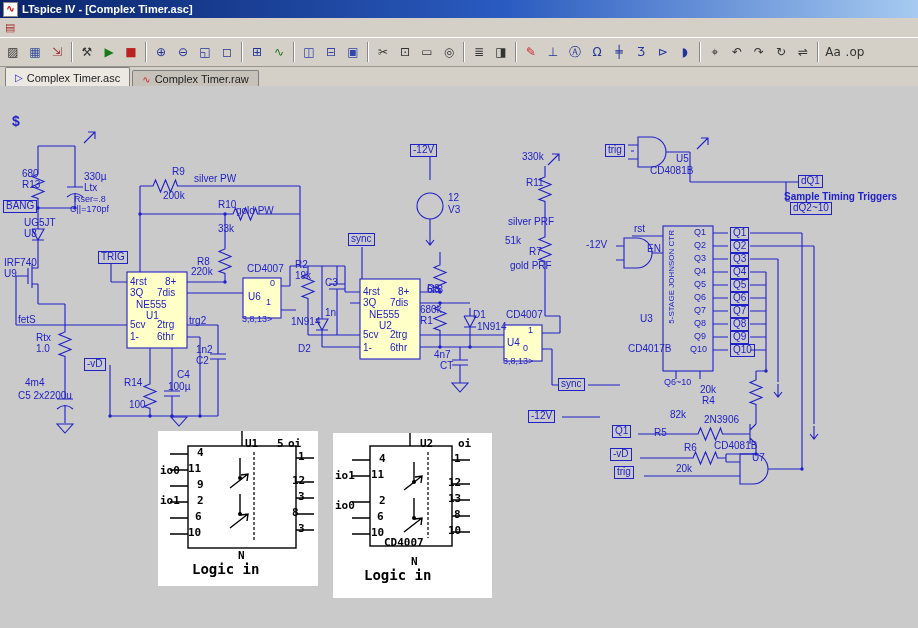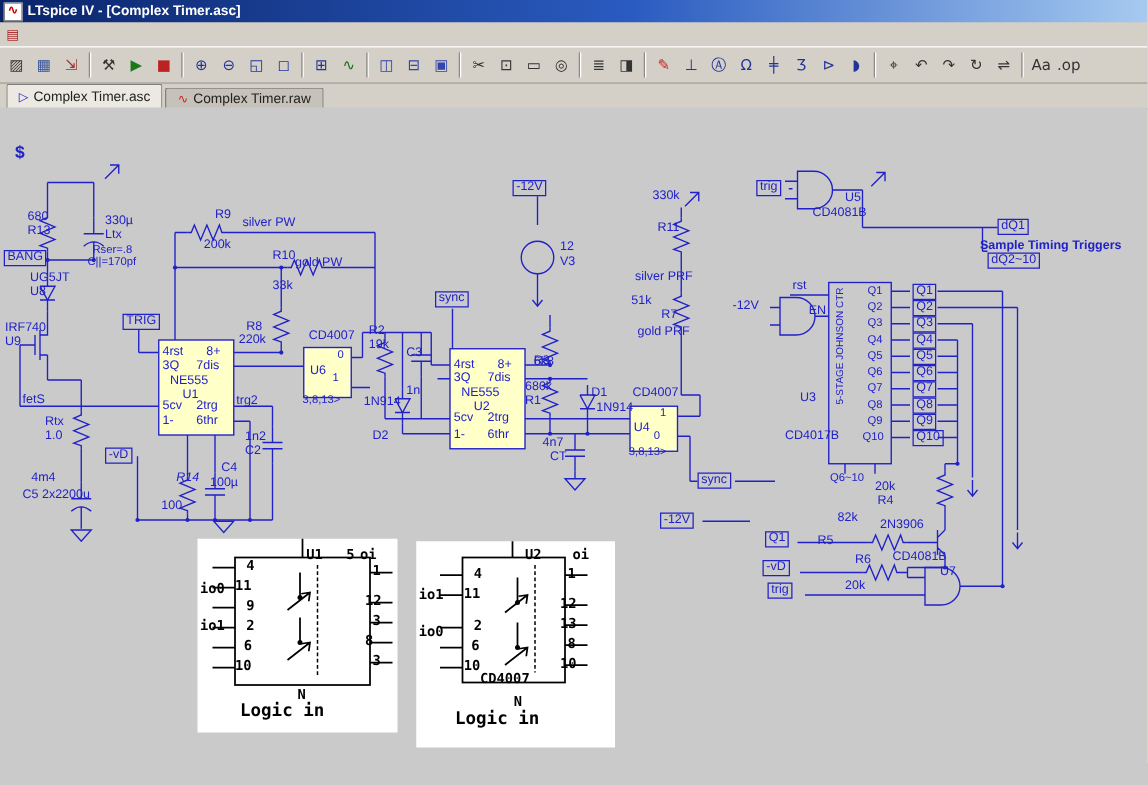--- a/index.html
+++ b/index.html
@@ -309,21 +309,21 @@
         <span class="st" style="left: 146px; top: 225px;">U1</span>
         <span class="st" style="left: 130px; top: 234px;">5cv</span>
         <span class="st" style="left: 157px; top: 234px;">2trg</span>
         <span class="st" style="left: 130px; top: 246px;">1-</span>
         <span class="st" style="left: 157px; top: 246px;">6thr</span>
         <span class="st" style="left: 189px; top: 230px;">trg2</span>
         <span class="st" style="left: 18px; top: 229px;">fetS</span>
         <span class="st" style="left: 36px; top: 247px;">Rtx</span>
         <span class="st" style="left: 36px; top: 258px;">1.0</span>
         <span class="st flag" style="left: 84px; top: 272px;">-vD</span>
-        <span class="st" style="left: 141px; top: 292px; font-style: italic;">R14</span>
+        <span class="st" style="left: 124px; top: 292px;">R14</span>
         <span class="st" style="left: 129px; top: 314px;">100</span>
         <span class="st" style="left: 177px; top: 284px;">C4</span>
         <span class="st" style="left: 168px; top: 296px;">100µ</span>
         <span class="st" style="left: 25px; top: 292px;">4m4</span>
         <span class="st" style="left: 18px; top: 305px;">C5 2x2200u</span>
         <span class="st" style="left: 196px; top: 259px;">1n2</span>
         <span class="st" style="left: 196px; top: 270px;">C2</span>
         <span class="st" style="left: 247px; top: 178px;">CD4007</span>
         <span class="st s9" style="left: 270px; top: 193px;">0</span>
         <span class="st" style="left: 248px; top: 206px;">U6</span>

